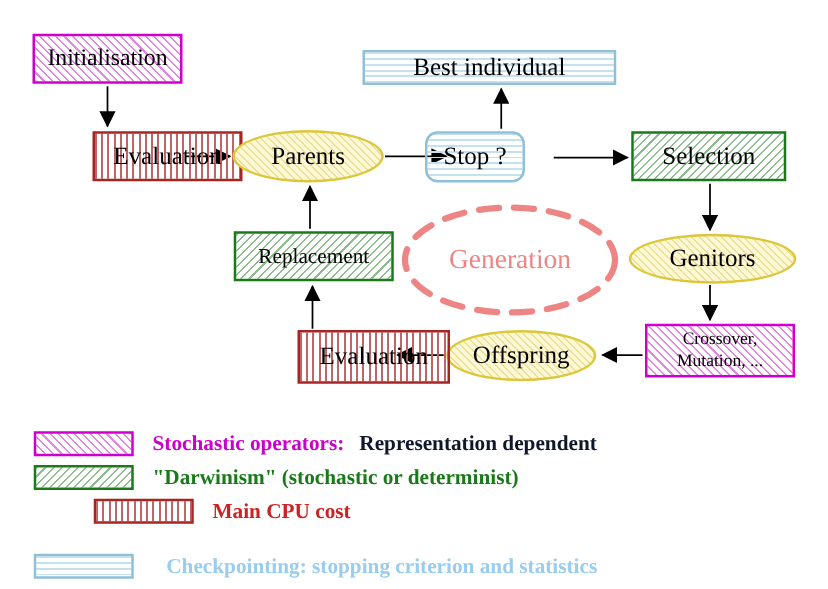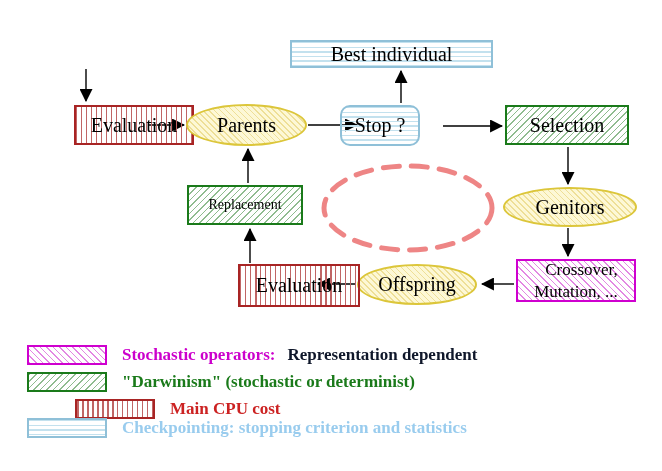--- a/index.html
+++ b/index.html
@@ -31,21 +31,21 @@
   }
   .ellipse-yellow{
     border:2px solid #dcc63a;border-radius:50%;
     background:#fdf8d6 repeating-linear-gradient(45deg,#eedf97 0 1.1px,rgba(0,0,0,0) 1.1px 4.2px);
   }
   #arrow-layer{position:absolute;left:0;top:0;}
   #generation-label{
     position:absolute;left:323px;top:194px;width:170px;text-align:center;
     color:#ee8585;font-size:22px;
   }
-  .crossover-text{font-size:17px;line-height:1.25;text-align:right;}
+  .crossover-text{font-size:14px;line-height:1.25;}
   
   .legend-row{
     position:absolute;left:27px;display:flex;align-items:center;height:20px;
     font-weight:bold;font-size:17px;white-space:nowrap;
   }
   .legend-swatch{width:80px;height:20px;box-sizing:border-box;flex:0 0 auto;}
   .legend-text{margin-left:15px;}
   .legend-text-secondary{margin-left:12px;}
   .c-magenta{color:#cc00cc;}
   .c-gold{color:#0f172a;}
@@ -73,20 +73,21 @@
       <line x1="443" y1="126" x2="502" y2="126"></line>
       <line x1="568" y1="147" x2="568" y2="184"></line>
       <line x1="568" y1="228" x2="568" y2="256"></line>
       <line x1="514" y1="284" x2="482" y2="284"></line>
       <line x1="355" y1="284" x2="318" y2="284"></line>
       <line x1="250" y1="263" x2="250" y2="229"></line>
       <line x1="248" y1="183" x2="248" y2="149"></line>
     </g>
   </svg>
 
+  <div class="node hatch-magenta" style="left:26px;top:27px;width:120px;height:40px;font-size:19px;">Initialisation</div>
 
   <div class="node stripe-red" style="left:26px;top:105px;width:120px;height:40px;">Evaluation</div>
 
   <div class="node ellipse-yellow" style="left:186px;top:104px;width:121px;height:42px;">Parents</div>
 
   <div class="node stripe-cyan" style="left:290px;top:40px;width:203px;height:28px;">Best individual</div>
 
   <div class="node stripe-cyan" style="left:340px;top:105px;width:80px;height:41px;border-radius:10px;">Stop ?</div>
 
   <div class="node ellipse-yellow" style="left:503px;top:187px;width:134px;height:40px;">Genitors</div>
@@ -97,37 +98,38 @@
     <div class="crossover-text">
       <div>Crossover,</div>
       <div>Mutation, ...</div>
     </div>
   </div>
 
   <div class="node ellipse-yellow" style="left:357px;top:264px;width:120px;height:41px;">Offspring</div>
 
   <div class="node stripe-red" style="left:190px;top:264px;width:122px;height:43px;">Evaluation</div>
 
-  <div class="node hatch-green" style="left:187px;top:185px;width:116px;height:40px;font-size:14px;">Replacement</div>
+  <div class="node hatch-green" style="left:187px;top:185px;width:128px;height:40px;font-size:17px;">Replacement</div>
 
+  <div id="generation-label">Generation</div>
 
   <div class="legend-row" style="top:345px;">
     <div class="legend-swatch hatch-magenta"></div>
     <span class="legend-text c-magenta">Stochastic operators:</span>
     <span class="legend-text-secondary c-gold">Representation dependent</span>
   </div>
 
   <div class="legend-row" style="top:372px;">
     <div class="legend-swatch hatch-green"></div>
     <span class="legend-text c-green">"Darwinism" (stochastic or determinist)</span>
   </div>
 
   <div class="legend-row" style="top:399px;">
     <div class="legend-swatch stripe-red"></div>
     <span class="legend-text c-red">Main CPU cost</span>
   </div>
 
-  <div class="legend-row" style="top:418px;">
+  <div class="legend-row" style="top:443px;gap:11px;">
     <div class="legend-swatch stripe-cyan"></div>
     <span class="legend-text c-cyan">Checkpointing: stopping criterion and statistics</span>
   </div>
 
 </div>
 
 </body></html>

